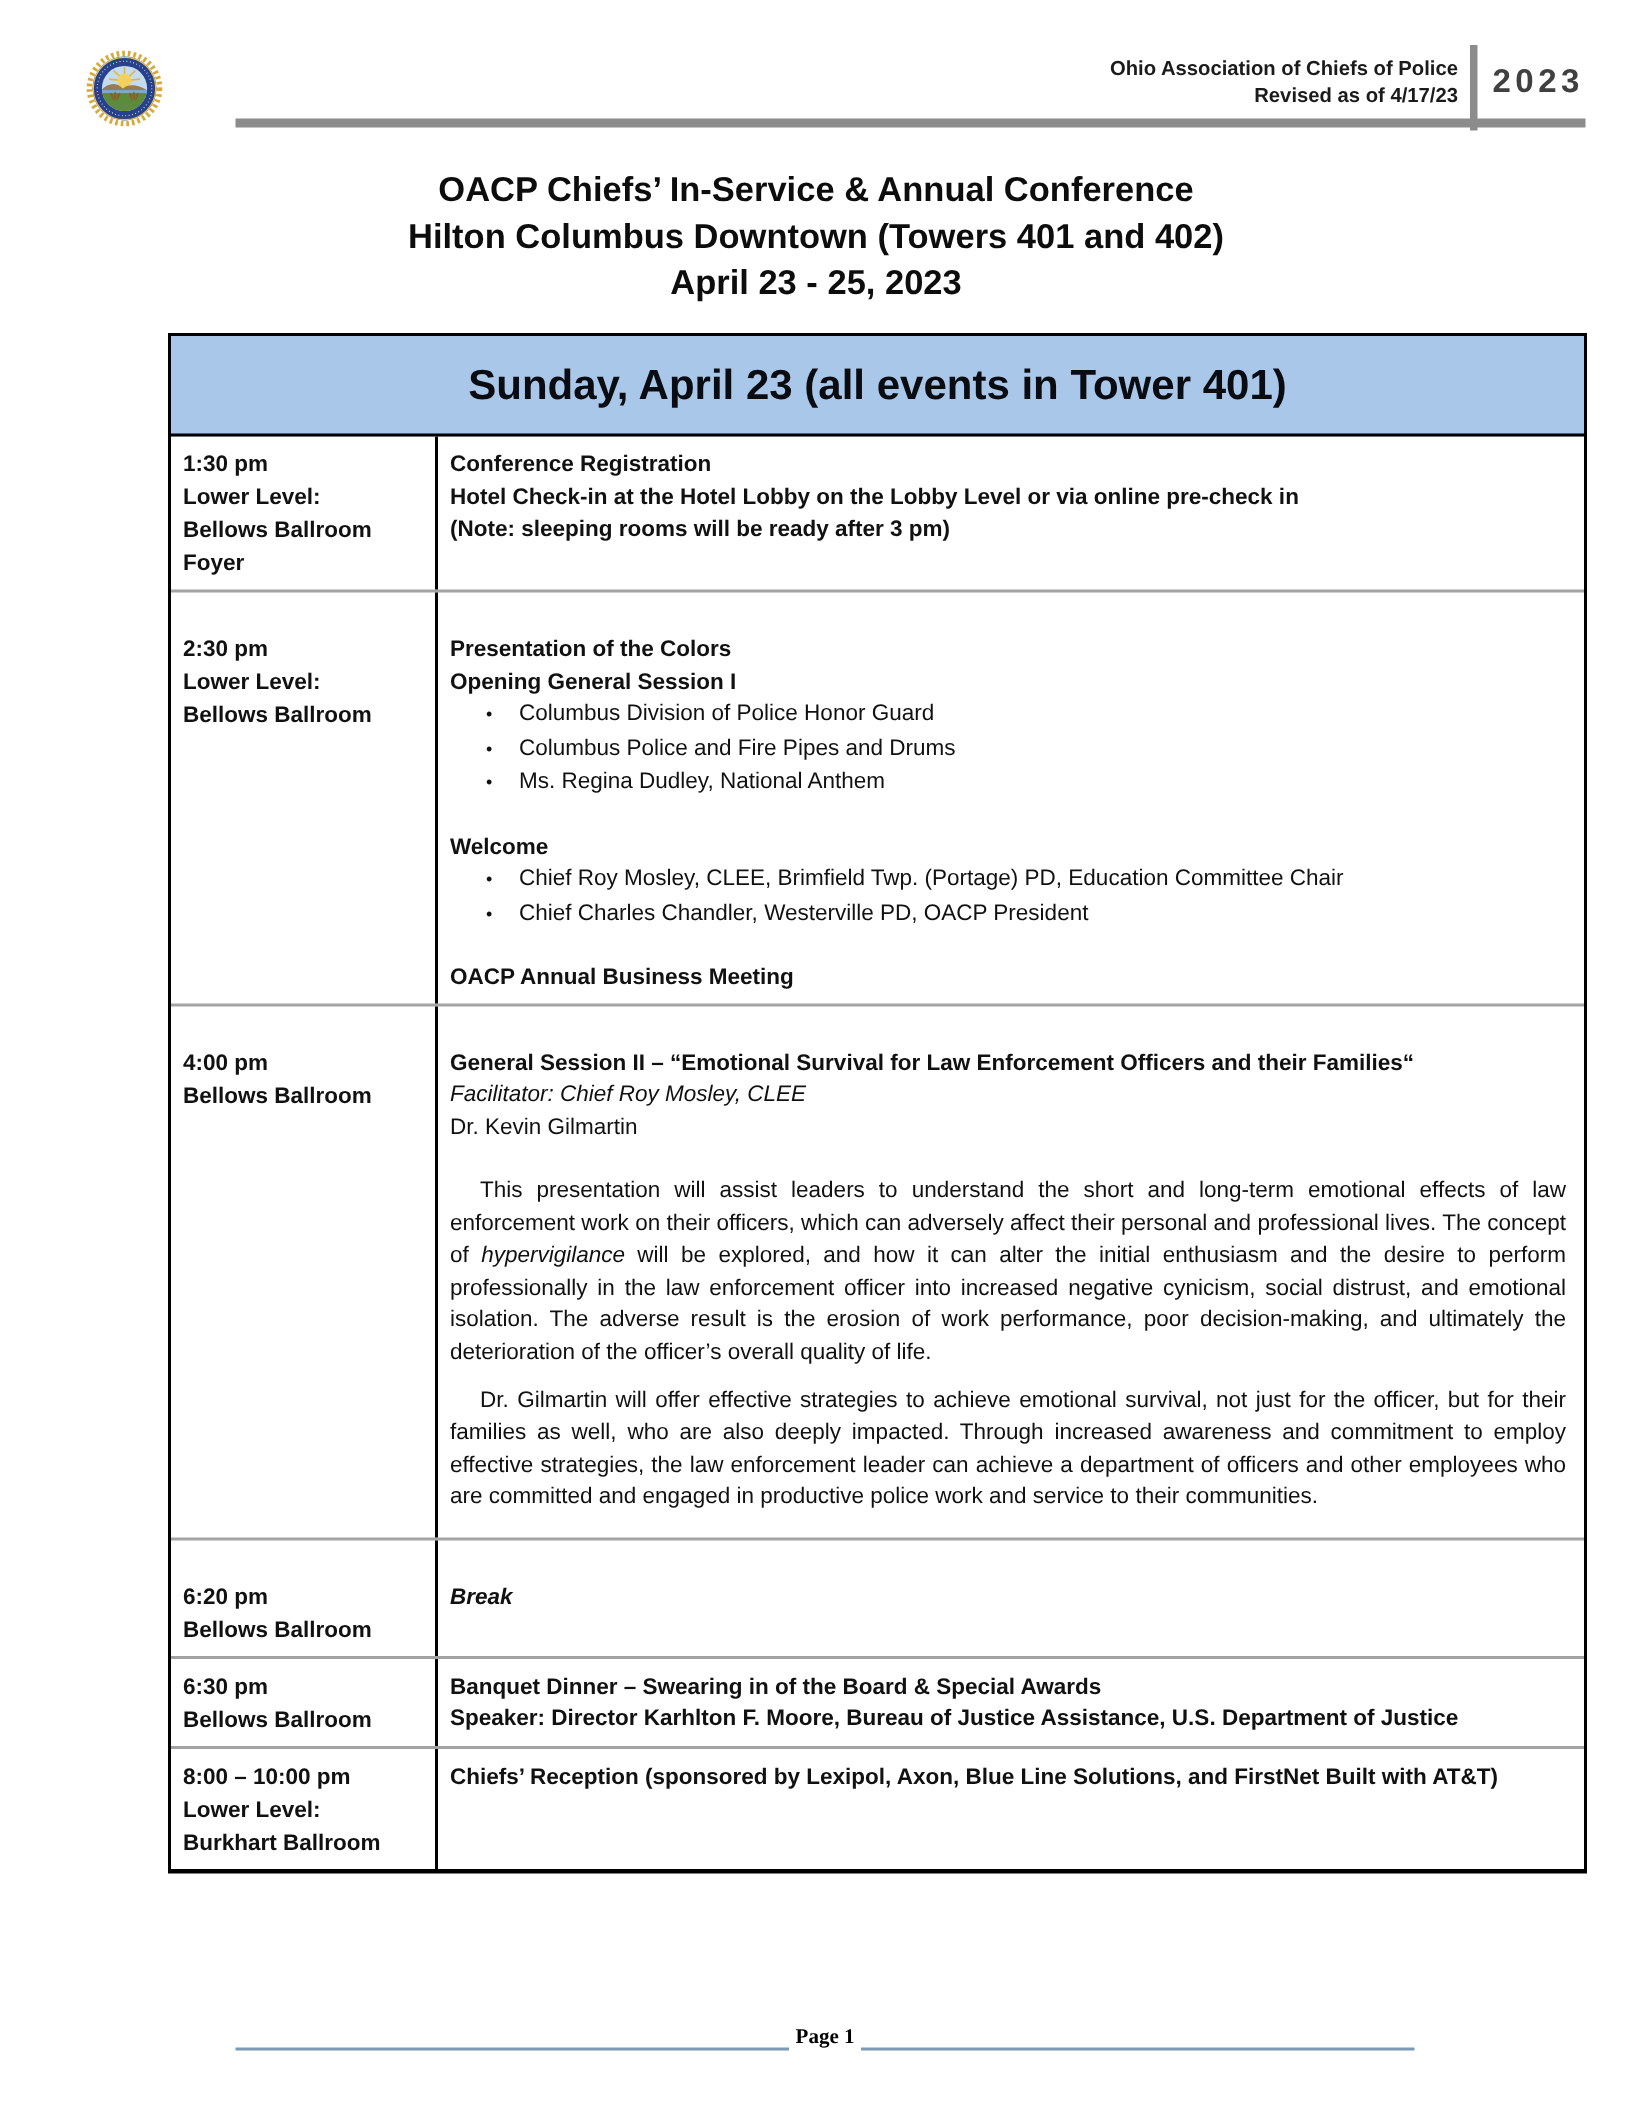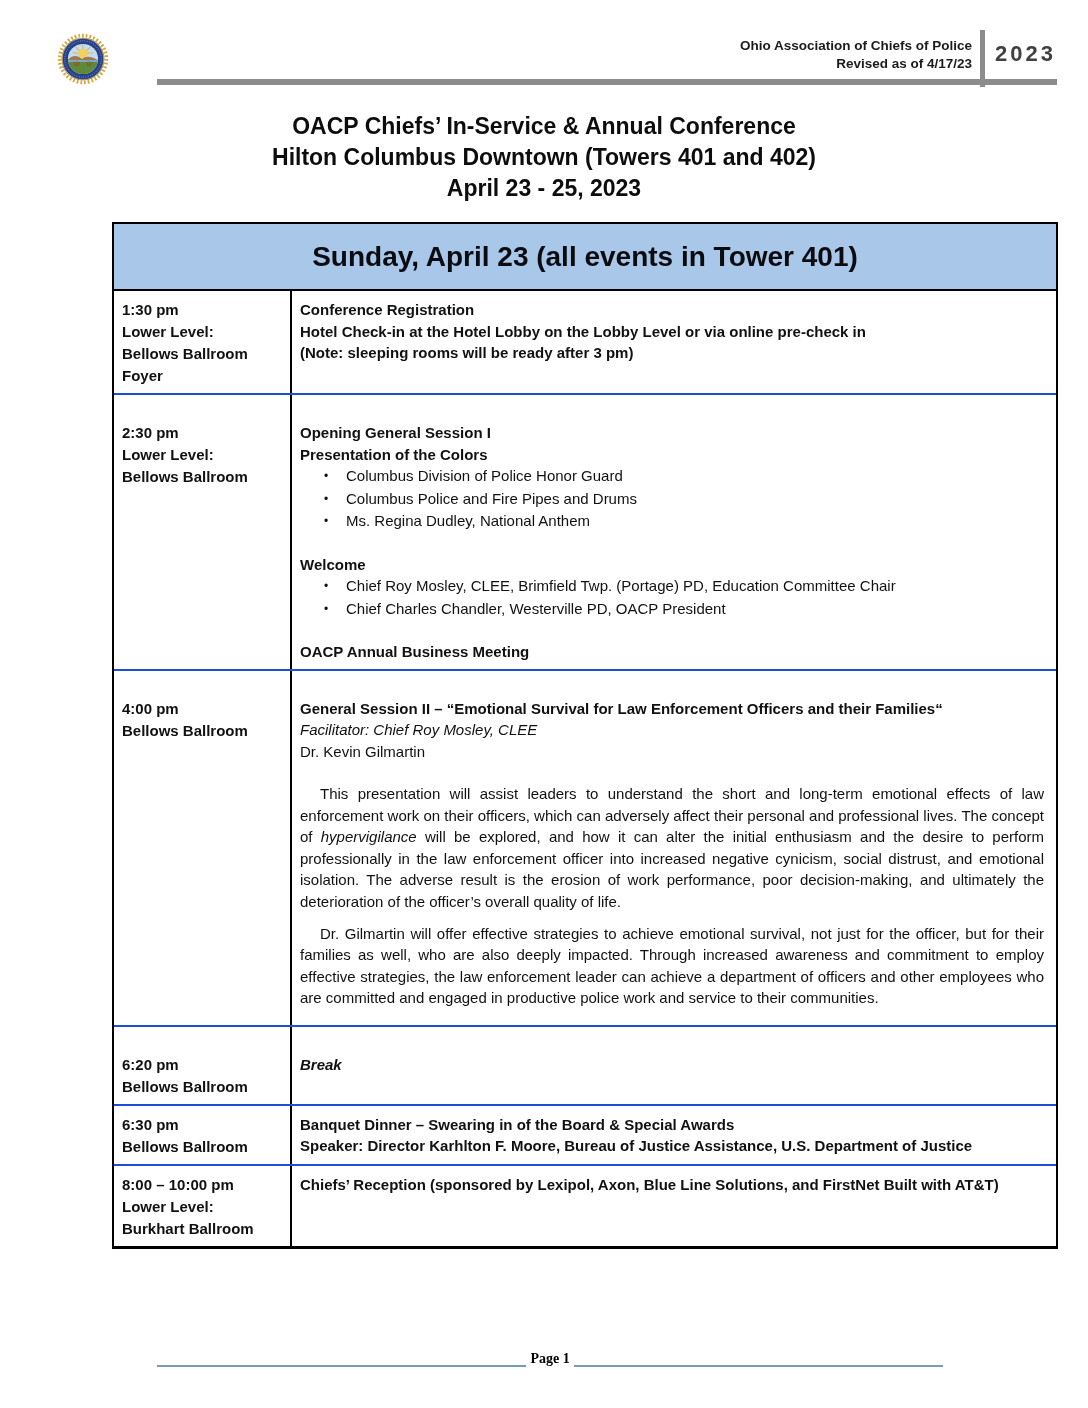--- a/index.html
+++ b/index.html
@@ -28,21 +28,21 @@
   .titles div { font-size:23px; font-weight:bold; line-height:31px; color:#0d0d0d; }
 
   
   .schedule { position:absolute; left:112px; top:222px; width:946px;
     border:2px solid #000; border-bottom-width:3px; }
   .day-header {
     height:67px; background:#a9c7e8; border-bottom:2px solid #000;
     display:flex; align-items:center; justify-content:center;
     font-size:28px; font-weight:bold; color:#0b0c12;
   }
-  .trow { display:flex; border-bottom:2px solid #1d4ed8; align-items:stretch; }
+  .trow { display:flex; border-bottom:2px solid #a3a3a3; align-items:stretch; }
   .trow:last-child { border-bottom:none;border-radius:25px; }
   .tcell { font-size:15px; line-height:21px; }
   .tcell.time { width:178px; flex:none; border-right:2px solid #000; padding:8px 6px 6px 8px; }
   .tcell.content { flex:1; padding:8px 12px 6px 8px; }
   .trow.pad-lg .tcell { padding-top:27px; }
   .tline { line-height:22px;font-weight:bold; }
   .b { font-weight:bold; }
   .i { font-style:italic; }
   .line { line-height:21.5px; }
   .spacer { height:21px; }
@@ -119,22 +119,22 @@
             <div class="line b">(Note: sleeping rooms will be ready after 3 pm)</div>
           </div>
         </div>
         <div class="trow pad-lg" style="min-height: 268px;">
           <div class="tcell time">
             <div class="tline b">2:30 pm</div>
             <div class="tline">Lower Level:</div>
             <div class="tline">Bellows Ballroom</div>
           </div>
           <div class="tcell content">
+            <div class="line b">Presentation of the Colors</div>
             <div class="line b">Opening General Session I</div>
-            <div class="line b">Presentation of the Colors</div>
             <div class="bullet-row">
               <span class="bullet">•</span>
               <span class="btext">Columbus Division of Police Honor Guard</span>
             </div>
             <div class="bullet-row">
               <span class="bullet">•</span>
               <span class="btext">Columbus Police and Fire Pipes and Drums</span>
             </div>
             <div class="bullet-row">
               <span class="bullet">•</span>

